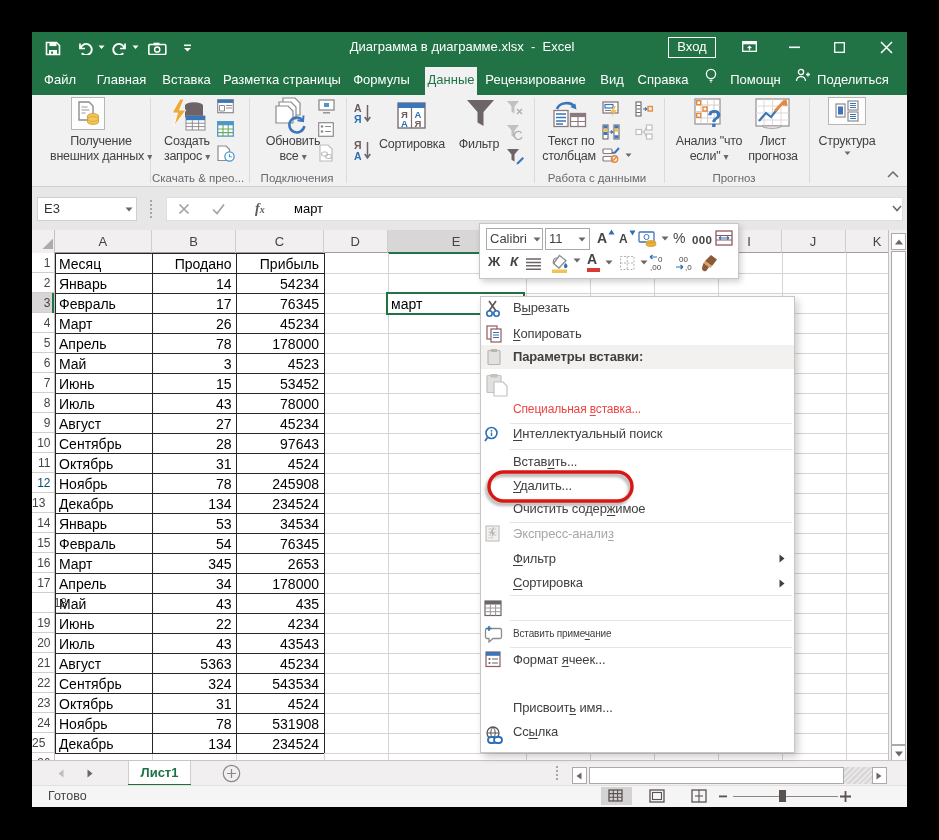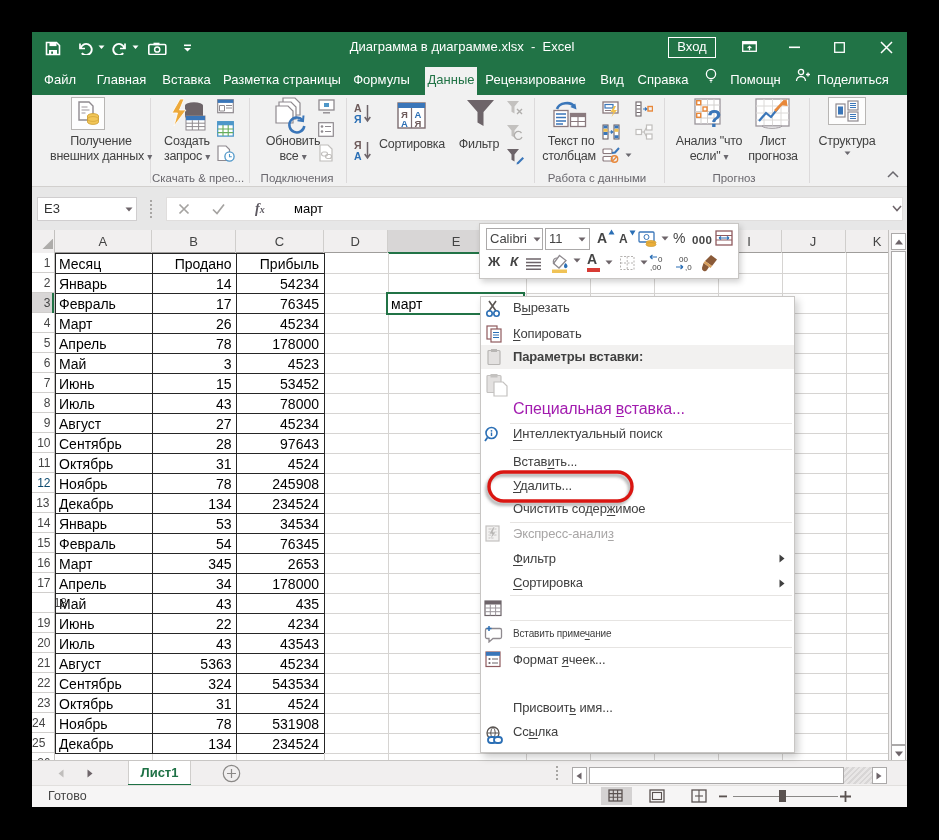--- a/index.html
+++ b/index.html
@@ -317,32 +317,32 @@
 <div class="abs" style="left:20px;top:261px;width:2px;height:20px;background:#217346"></div>
 <div class="abs" style="left:0;top:281px;width:21.5px;height:20px;background:transparent;border-bottom:1px solid #d0cecc;font-size:12px;color:#444;text-align:right;line-height:20px;"><span style="padding-right:3px">4</span></div>
 <div class="abs" style="left:0;top:301px;width:21.5px;height:20px;background:transparent;border-bottom:1px solid #d0cecc;font-size:12px;color:#444;text-align:right;line-height:20px;"><span style="padding-right:3px">5</span></div>
 <div class="abs" style="left:0;top:321px;width:21.5px;height:20px;background:transparent;border-bottom:1px solid #d0cecc;font-size:12px;color:#444;text-align:right;line-height:20px;"><span style="padding-right:3px">6</span></div>
 <div class="abs" style="left:0;top:341px;width:21.5px;height:20px;background:transparent;border-bottom:1px solid #d0cecc;font-size:12px;color:#444;text-align:right;line-height:20px;"><span style="padding-right:3px">7</span></div>
 <div class="abs" style="left:0;top:361px;width:21.5px;height:20px;background:transparent;border-bottom:1px solid #d0cecc;font-size:12px;color:#444;text-align:right;line-height:20px;"><span style="padding-right:3px">8</span></div>
 <div class="abs" style="left:0;top:381px;width:21.5px;height:20px;background:transparent;border-bottom:1px solid #d0cecc;font-size:12px;color:#444;text-align:right;line-height:20px;"><span style="padding-right:3px">9</span></div>
 <div class="abs" style="left:0;top:401px;width:21.5px;height:20px;background:transparent;border-bottom:1px solid #d0cecc;font-size:12px;color:#444;text-align:right;line-height:20px;"><span style="padding-right:3px">10</span></div>
 <div class="abs" style="left:0;top:421px;width:21.5px;height:20px;background:transparent;border-bottom:1px solid #d0cecc;font-size:12px;color:#444;text-align:right;line-height:20px;"><span style="padding-right:3px">11</span></div>
 <div class="abs" style="left:0;top:441px;width:21.5px;height:20px;background:transparent;border-bottom:1px solid #d0cecc;font-size:12px;color:#0c4a6e;text-align:right;line-height:20px;"><span style="padding-right:3px">12</span></div>
-<div class="abs" style="left:0;top:461px;width:21.5px;height:20px;background:transparent;border-bottom:1px solid #d0cecc;font-size:12px;color:#444;text-align:right;line-height:20px;"><span style="padding-right:4px">13</span></div>
+<div class="abs" style="left:0;top:461px;width:21.5px;height:20px;background:transparent;border-bottom:1px solid #d0cecc;font-size:12px;color:#444;text-align:right;line-height:20px;"><span style="padding-right:18px">13</span></div>
 <div class="abs" style="left:0;top:481px;width:21.5px;height:20px;background:transparent;border-bottom:1px solid #d0cecc;font-size:12px;color:#444;text-align:right;line-height:20px;"><span style="padding-right:3px">14</span></div>
 <div class="abs" style="left:0;top:501px;width:21.5px;height:20px;background:transparent;border-bottom:1px solid #d0cecc;font-size:12px;color:#444;text-align:right;line-height:20px;"><span style="padding-right:3px">15</span></div>
 <div class="abs" style="left:0;top:521px;width:21.5px;height:20px;background:transparent;border-bottom:1px solid #d0cecc;font-size:12px;color:#444;text-align:right;line-height:20px;"><span style="padding-right:3px">16</span></div>
 <div class="abs" style="left:0;top:541px;width:21.5px;height:20px;background:transparent;border-bottom:1px solid #d0cecc;font-size:12px;color:#444;text-align:right;line-height:20px;"><span style="padding-right:3px">17</span></div>
 <div class="abs" style="left:0;top:561px;width:38px;height:20px;background:transparent;border-bottom:1px solid #d0cecc;font-size:12px;color:#444;text-align:right;line-height:20px;"><span style="padding-right:3px">18</span></div>
 <div class="abs" style="left:0;top:581px;width:21.5px;height:20px;background:transparent;border-bottom:1px solid #d0cecc;font-size:12px;color:#444;text-align:right;line-height:20px;"><span style="padding-right:3px">19</span></div>
 <div class="abs" style="left:0;top:601px;width:21.5px;height:20px;background:transparent;border-bottom:1px solid #d0cecc;font-size:12px;color:#444;text-align:right;line-height:20px;"><span style="padding-right:3px">20</span></div>
 <div class="abs" style="left:0;top:621px;width:21.5px;height:20px;background:transparent;border-bottom:1px solid #d0cecc;font-size:12px;color:#444;text-align:right;line-height:20px;"><span style="padding-right:3px">21</span></div>
 <div class="abs" style="left:0;top:641px;width:21.5px;height:20px;background:transparent;border-bottom:1px solid #d0cecc;font-size:12px;color:#444;text-align:right;line-height:20px;"><span style="padding-right:3px">22</span></div>
 <div class="abs" style="left:0;top:661px;width:21.5px;height:20px;background:transparent;border-bottom:1px solid #d0cecc;font-size:12px;color:#444;text-align:right;line-height:20px;"><span style="padding-right:3px">23</span></div>
-<div class="abs" style="left:0;top:681px;width:21.5px;height:20px;background:transparent;border-bottom:1px solid #d0cecc;font-size:12px;color:#444;text-align:right;line-height:20px;"><span style="padding-right:20px">24</span></div>
+<div class="abs" style="left:0;top:681px;width:21.5px;height:20px;background:transparent;border-bottom:1px solid #d0cecc;font-size:12px;color:#444;text-align:right;line-height:20px;"><span style="padding-right:3px">24</span></div>
 <div class="abs" style="left:0;top:701px;width:21.5px;height:20px;background:transparent;border-bottom:1px solid #d0cecc;font-size:12px;color:#444;text-align:right;line-height:20px;"><span style="padding-right:17px">25</span></div>
 <div class="abs" style="left:0;top:721px;width:21.5px;height:20px;background:transparent;border-bottom:1px solid #d0cecc;font-size:12px;color:#444;text-align:right;line-height:20px;"><span style="padding-right:3px">26</span></div>
 <div class="abs" style="left:21.5px;top:221px;width:1px;height:507px;background:#c3c1bf"></div>
 <div class="abs" style="left:120px;top:221px;width:1px;height:507px;background:#d6d4d2"></div>
 <div class="abs" style="left:204px;top:221px;width:1px;height:507px;background:#d6d4d2"></div>
 <div class="abs" style="left:292px;top:221px;width:1px;height:507px;background:#d6d4d2"></div>
 <div class="abs" style="left:355.5px;top:221px;width:1px;height:507px;background:#d6d4d2"></div>
 <div class="abs" style="left:493.5px;top:221px;width:1px;height:507px;background:#d6d4d2"></div>
 <div class="abs" style="left:557.5px;top:221px;width:1px;height:507px;background:#d6d4d2"></div>
 <div class="abs" style="left:621.5px;top:221px;width:1px;height:507px;background:#d6d4d2"></div>
@@ -616,21 +616,21 @@
       <path d="M11 1 l6 4.5 -5 6.5 -7-5 z" fill="#8a5a38"></path>
       <path d="M5 7 l7 5 -1.5 2 -7-5 z" fill="#d9a05c"></path>
       <path d="M3.5 9 l5.5 4 -2 3 a2.8 2.8 0 0 1 -5-2.2 z" fill="#8a5a38"></path>
     </svg>
 <div class="abs" style="left:447.5px;top:264px;width:315px;height:457px;background:#fff;border:1px solid #c8c6c4;box-shadow:3px 4px 8px rgba(0,0,0,0.2)"></div>
 <div class="abs " style="left:481px;top:268px;font-size:13px;color:#404040;line-height:16px;white-space:nowrap;letter-spacing:-0.15px">В<u>ы</u>резать</div>
 <div class="abs " style="left:481px;top:293.5px;font-size:13px;color:#404040;line-height:16px;white-space:nowrap;letter-spacing:-0.15px"><u>К</u>опировать</div>
 <div class="abs " style="left:481px;top:317px;font-size:13px;color:#404040;line-height:16px;white-space:nowrap;letter-spacing:-0.15px"><b>Параметры вставки:</b></div>
 <div class="abs" style="left:448.5px;top:313px;width:313px;height:24px;background:#f2f1f0;z-index:-0"></div>
 <div class="abs " style="left:481px;top:317px;font-size:13px;color:#404040;line-height:16px;white-space:nowrap;letter-spacing:-0.15px"><b>Параметры вставки:</b></div>
-<div class="abs " style="left:481px;top:368.5px;font-size:16px;color:#a21caf;line-height:16px;white-space:nowrap;letter-spacing:-0.15px">Специальная <u>в</u>ставка...</div>
+<div class="abs " style="left:481px;top:368.5px;font-size:12px;color:#ef4444;line-height:16px;white-space:nowrap;letter-spacing:-0.15px">Специальная <u>в</u>ставка...</div>
 <div class="abs " style="left:481px;top:394px;font-size:13px;color:#404040;line-height:16px;white-space:nowrap;letter-spacing:-0.15px"><u>И</u>нтеллектуальный поиск</div>
 <div class="abs " style="left:481px;top:421.5px;font-size:13px;color:#404040;line-height:16px;white-space:nowrap;letter-spacing:-0.15px">Встав<u>и</u>ть...</div>
 <div class="abs " style="left:481px;top:445.5px;font-size:13px;color:#404040;line-height:16px;white-space:nowrap;letter-spacing:-0.15px"><u>У</u>далить...</div>
 <div class="abs " style="left:481px;top:469px;font-size:13px;color:#404040;line-height:16px;white-space:nowrap;letter-spacing:-0.15px">Очистить содер<u>ж</u>имое</div>
 <div class="abs" style="left:478px;top:390.5px;width:282px;height:1px;background:#e6e4e2"></div>
 <div class="abs" style="left:478px;top:416.5px;width:282px;height:1px;background:#e6e4e2"></div>
 <div class="abs" style="left:478px;top:489.5px;width:282px;height:1px;background:#e6e4e2"></div>
 <div class="abs" style="left:478px;top:562.5px;width:282px;height:1px;background:#e6e4e2"></div>
 <div class="abs" style="left:478px;top:587.5px;width:282px;height:1px;background:#e6e4e2"></div>
 <div class="abs" style="left:478px;top:614.5px;width:282px;height:1px;background:#e6e4e2"></div>

